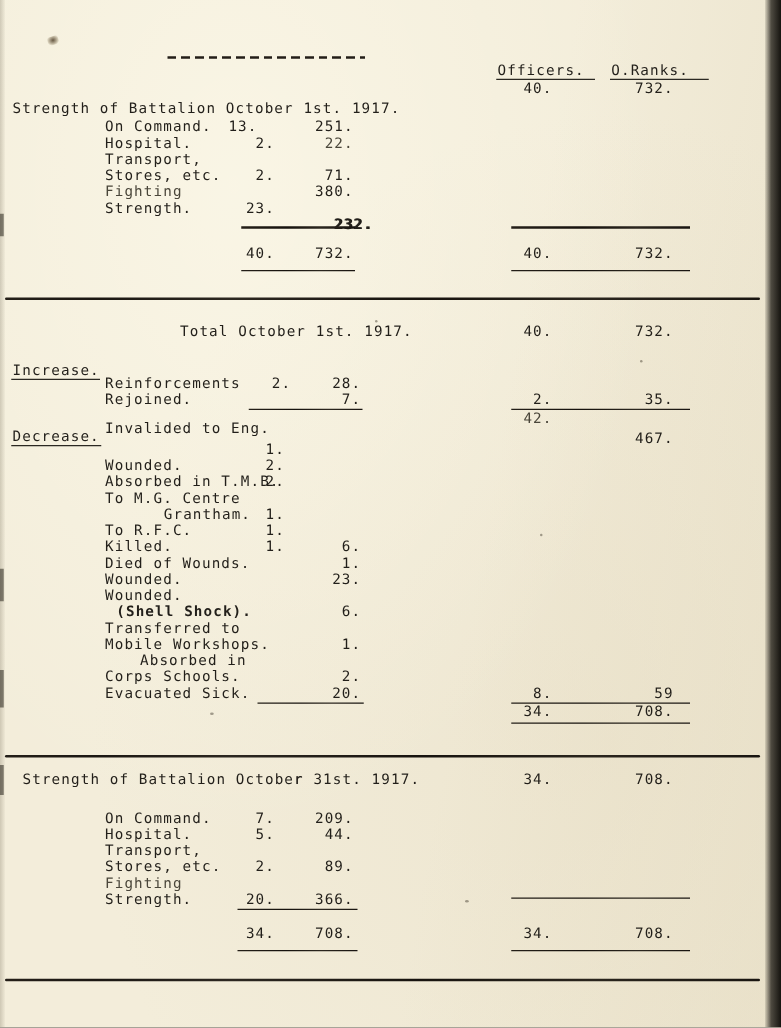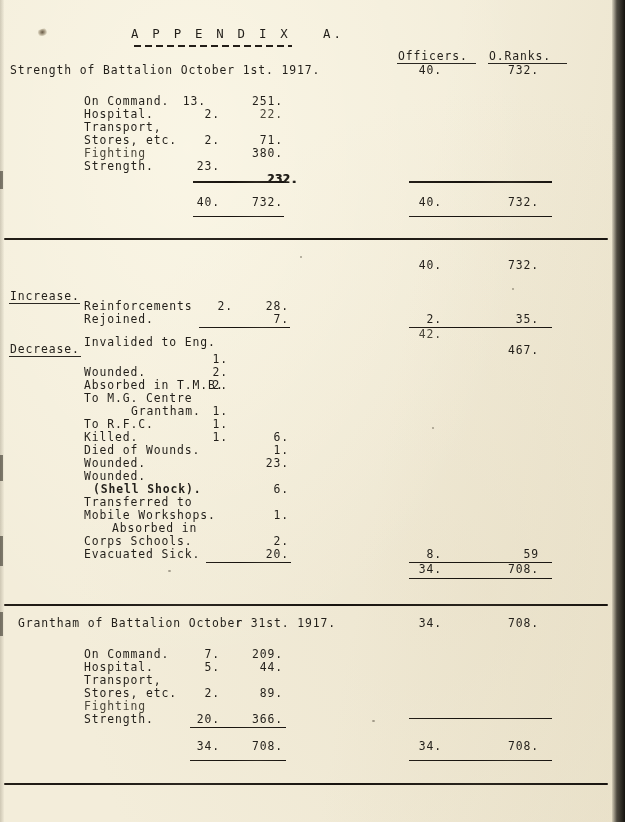--- a/index.html
+++ b/index.html
@@ -152,30 +152,29 @@
   <div class="speck" style="left:512px; top:288px; width:2px; height:2px;"></div>
   <div class="speck" style="left:432px; top:427px; width:2px; height:2px;"></div>
   <div class="speck" style="left:168px; top:570px; width:3px; height:2px;"></div>
   <div class="speck" style="left:372px; top:720px; width:3px; height:2px;"></div>
 
   <div class="margin-mark" style="top:171px; height:18px;"></div>
   <div class="margin-mark" style="top:455px; height:26px;"></div>
   <div class="margin-mark" style="top:536px; height:30px;"></div>
   <div class="margin-mark" style="top:612px; height:24px;"></div>
 
-  <div class="t head" style="left:131px; top:27px;">A P P E N D I X   A.</div>
   <div class="dashrule" style="left:134px; top:45px; width:158px;"></div>
 
   <div class="t" style="left:398px; top:50px;">Officers.</div>
   <div class="uline" style="left:397px; top:63px; width:79px;"></div>
 
   <div class="t" style="left:489px; top:50px;">O.Ranks.</div>
   <div class="uline" style="left:488px; top:63px; width:79px;"></div>
 
-  <div class="t" style="left:10px; top:64px;">Strength of Battalion October 1st. 1917.</div>
+  <div class="t" style="left:10px; top:80px;">Strength of Battalion October 1st. 1917.</div>
   <div class="t num" style="left:396px; top:64px; width:46px;">40.</div>
   <div class="t num" style="left:487px; top:64px; width:52px;">732.</div>
 
   <div class="t" style="left:84px; top:95px;">On Command.</div>
   <div class="t num" style="left:171px; top:95px; width:35px;">13.</div>
   <div class="t num" style="left:237px; top:95px; width:46px;">251.</div>
 
   <div class="t" style="left:84px; top:108px;">Hospital.</div>
   <div class="t num" style="left:185px; top:108px; width:35px;">2.</div>
   <div class="t num faint" style="left:237px; top:108px; width:46px;">22.</div>
@@ -201,20 +200,21 @@
 
   <div class="crule" style="left:409px; top:181px; width:143px;"></div>
   <div class="t num" style="left:396px; top:196px; width:46px;">40.</div>
   <div class="t num" style="left:487px; top:196px; width:52px;">732.</div>
 
   <div class="crule thin" style="left:193px; top:216px; width:91px;"></div>
   <div class="crule thin" style="left:409px; top:216px; width:143px;"></div>
 
   <div class="rule" style="left:4px; top:238px; width:604px;"></div>
 
+  <div class="t" style="left:144px; top:259px;">Total October 1st. 1917.</div>
   <div class="t num" style="left:396px; top:259px; width:46px;">40.</div>
   <div class="t num" style="left:487px; top:259px; width:52px;">732.</div>
 
   <div class="t" style="left:10px; top:290px;">Increase.</div>
   <div class="uline" style="left:9px; top:303px; width:71px;"></div>
 
   <div class="t" style="left:84px; top:300px;">Reinforcements</div>
   <div class="t num" style="left:198px; top:300px; width:35px;">2.</div>
   <div class="t num" style="left:243px; top:300px; width:46px;">28.</div>
 
@@ -281,21 +281,21 @@
   <div class="t num" style="left:396px; top:548px; width:46px;">8.</div>
   <div class="t num" style="left:487px; top:548px; width:52px;">59</div>
   <div class="crule thin" style="left:409px; top:562px; width:143px;"></div>
 
   <div class="t num" style="left:396px; top:563px; width:46px;">34.</div>
   <div class="t num" style="left:487px; top:563px; width:52px;">708.</div>
   <div class="crule thin" style="left:409px; top:578px; width:143px;"></div>
 
   <div class="rule" style="left:4px; top:604px; width:604px;"></div>
 
-  <div class="t" style="left:18px; top:617px;"><span>Grantham of Battalion Octobe</span><span class="overchar"><span>r</span><span class="ov2">r</span></span><span> 31st. 1917.</span></div>
+  <div class="t" style="left:18px; top:617px;"><span>Strength of Battalion Octobe</span><span class="overchar"><span>r</span><span class="ov2">r</span></span><span> 31st. 1917.</span></div>
 
   <div class="t num" style="left:396px; top:617px; width:46px;">34.</div>
   <div class="t num" style="left:487px; top:617px; width:52px;">708.</div>
 
   <div class="t" style="left:84px; top:648px;">On Command.</div>
   <div class="t num" style="left:185px; top:648px; width:35px;">7.</div>
   <div class="t num" style="left:237px; top:648px; width:46px;">209.</div>
 
   <div class="t" style="left:84px; top:661px;">Hospital.</div>
   <div class="t num" style="left:185px; top:661px; width:35px;">5.</div>

